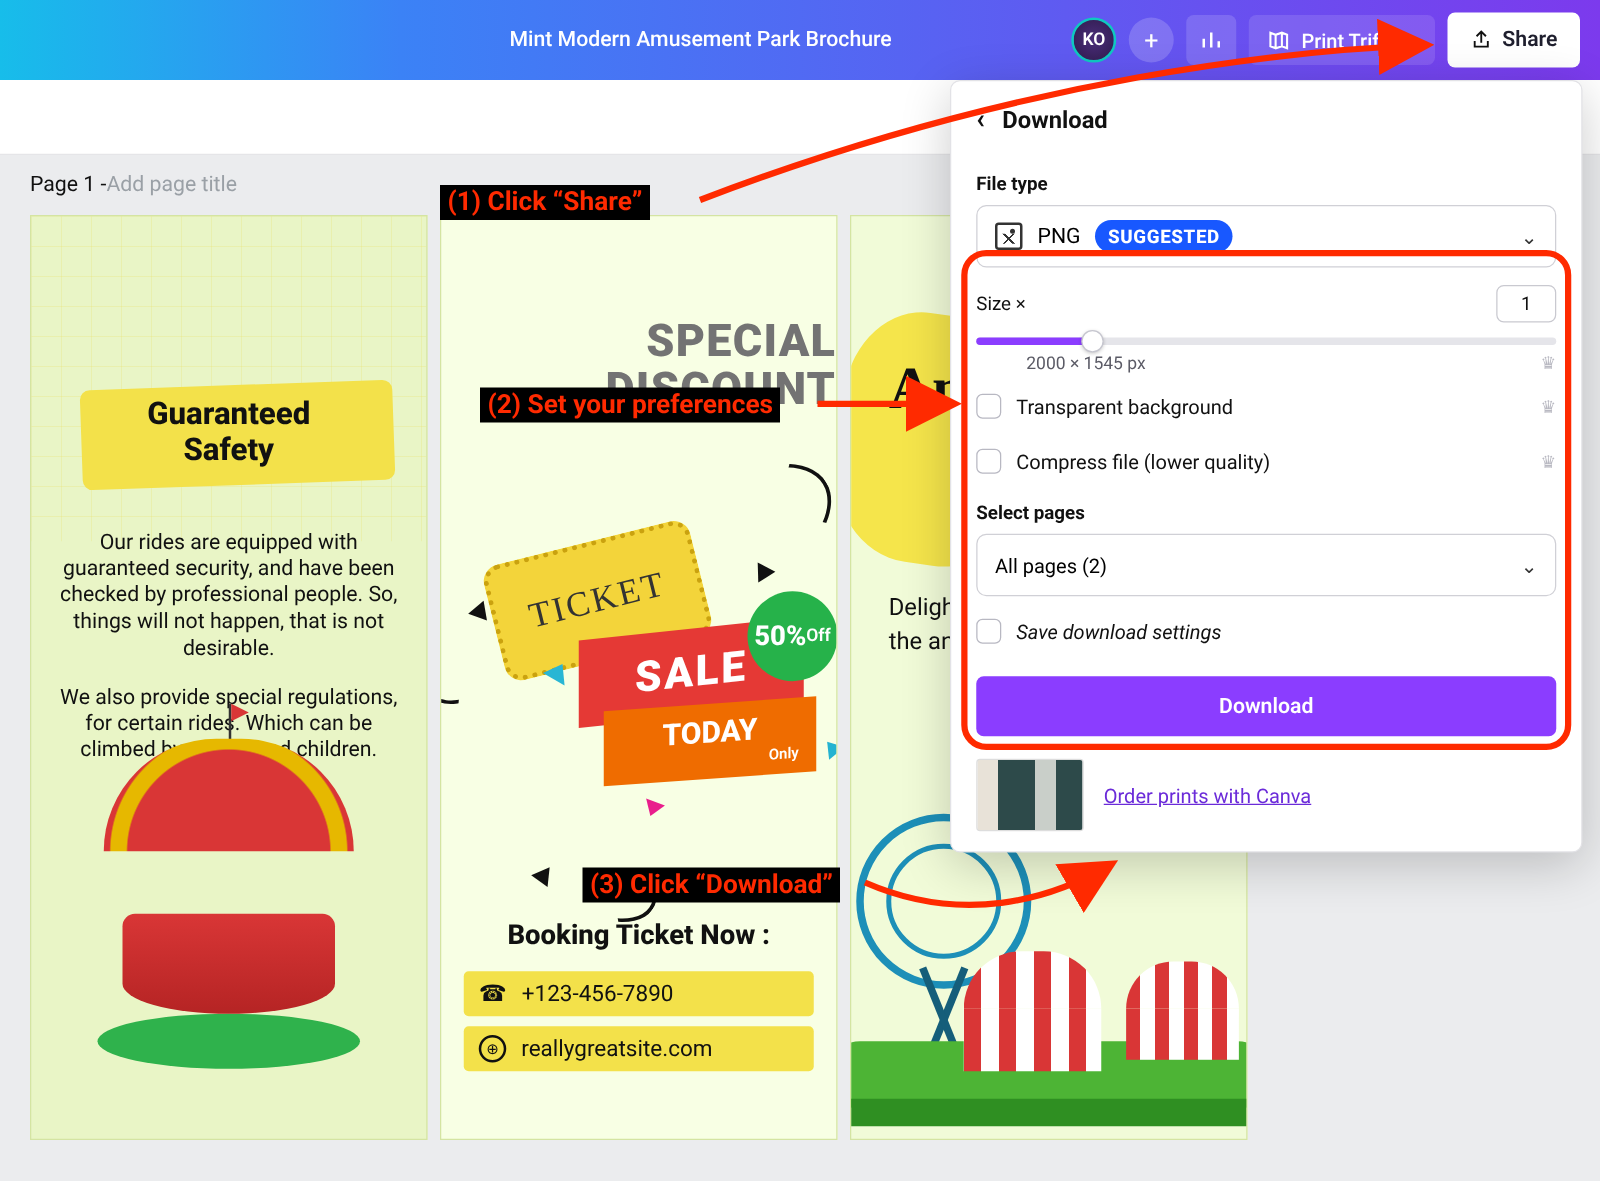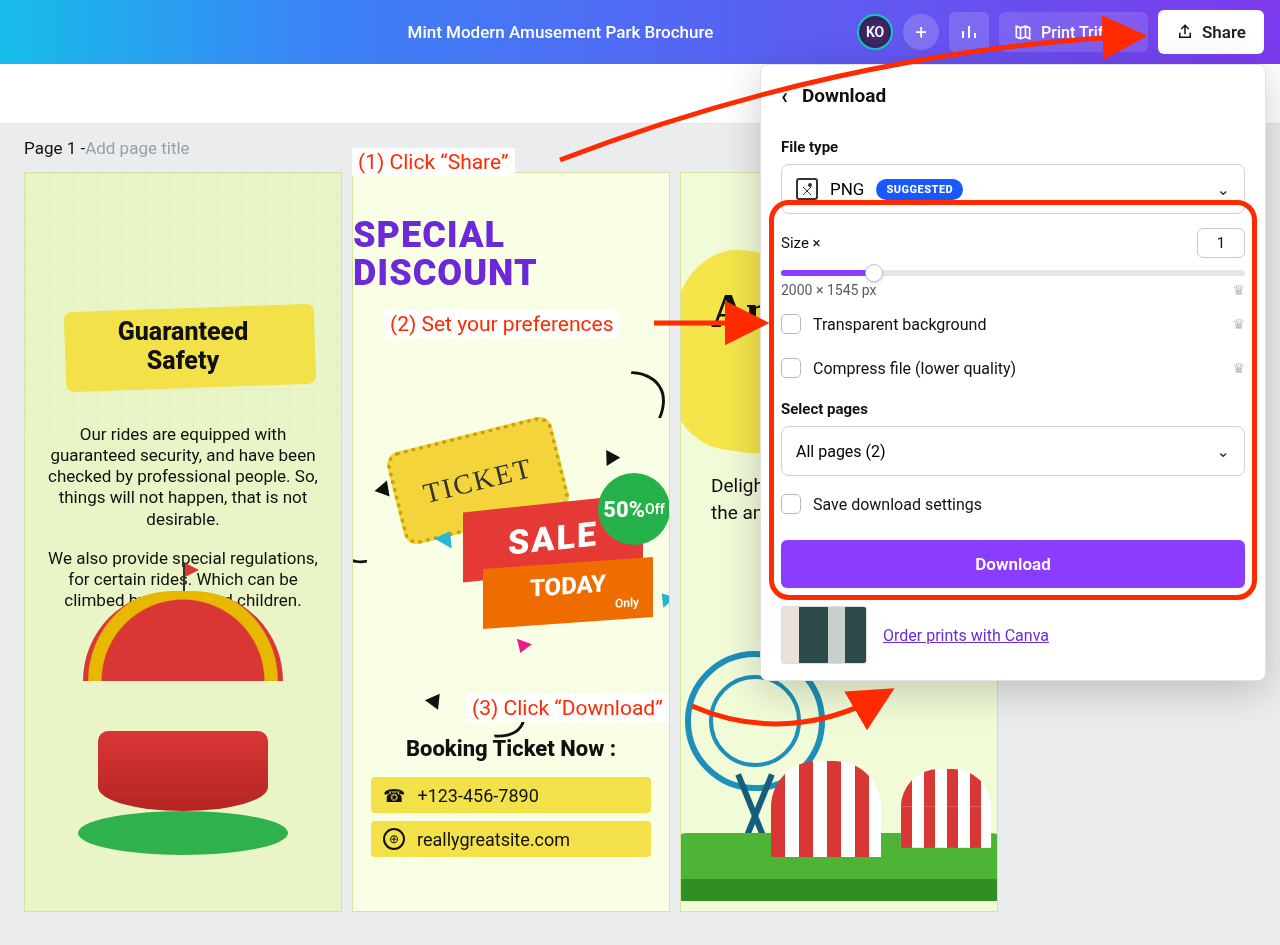--- a/index.html
+++ b/index.html
@@ -40,21 +40,21 @@
   .body-txt p+p{ margin-top:18px;}
 
   .carousel { position:absolute; bottom:56px; left:50%; transform:translateX(-50%); }
   .carousel .base { width:210px; height:44px; background:#2fb24c; border-radius:50%; }
   .carousel .drum { width:170px; height:80px; background:linear-gradient(#d93636,#b52424); border-radius:10px 10px 50% 50%/10px 10px 30% 30%; margin:-30px auto 0; position:relative;}
   .carousel .roof { width:200px; height:90px; background:radial-gradient(circle at 50% 100%, #d93636 60%, #e6b800 61% 70%, #d93636 71%); border-radius:100px 100px 0 0; margin:0 auto -40px; position:relative; top:-90px;}
   .carousel .flag { position:absolute; top:-118px; left:50%; width:2px; height:30px; background:#333;}
   .carousel .flag::after{content:""; position:absolute; top:0; left:2px; border:7px solid transparent; border-left:14px solid #d93636;}
 
   
-  .special { text-align:left; font-size:36px; font-weight:900; letter-spacing:1px; color:#6d28d9; margin-top:44px; line-height:1.05; font-family:Georgia,serif;}
+  .special { text-align:right; font-size:36px; font-weight:900; letter-spacing:1px; color:#737373; margin-top:82px; line-height:1.05; font-family:Georgia,serif;}
   .ticket { position:absolute; top:260px; left:40px; width:170px; height:95px; background:#f3d43a; border:4px dotted #caa20f; border-radius:14px; transform:rotate(-14deg); display:flex; align-items:center; justify-content:center; font-family:"Times New Roman",serif; font-size:28px; letter-spacing:2px; color:#333;}
   .sale-banner { position:absolute; top:330px; left:110px; width:180px; height:70px; background:#e53935; transform:skewY(-6deg); display:flex; align-items:center; justify-content:center; color:#fff; font-size:34px; font-weight:900; letter-spacing:2px;}
   .today { position:absolute; top:390px; left:130px; width:170px; height:60px; background:#ef6c00; transform:skewY(-4deg); display:flex; flex-direction:column; align-items:center; justify-content:center; color:#fff; font-size:24px; font-weight:800;}
   .today span{ font-size:12px; font-weight:600; align-self:flex-end; margin-right:14px;}
   .pct { position:absolute; top:300px; left:245px; width:72px; height:72px; border-radius:50%; background:#26b24a; color:#fff; display:flex; flex-direction:row; align-items:center; justify-content:center; font-weight:800; font-size:22px;}
   .pct span{font-size:14px; font-weight:600;}
   .arrow-curve { position:absolute; border:3px solid #111; border-color:#111 transparent transparent transparent; border-radius:50%; }
   .ac1 { top:175px; left:195px; width:90px; height:160px; transform:rotate(58deg);}
   .ac1::after{content:""; position:absolute; right:-4px; top:72px; border:8px solid transparent; border-top:14px solid #111; transform:rotate(-30deg);}
   .ac2 { top:260px; left:12px; width:70px; height:150px; transform:rotate(230deg);}
@@ -90,41 +90,41 @@
   .delight{ position:absolute; top:300px; left:30px; font-size:19px; color:#111; line-height:1.4;}
 
   
   .dl-panel { position:absolute; top:64px; right:14px; width:506px; background:#fff; border:1px solid #e2e2e6; border-radius:8px; box-shadow:0 10px 40px rgba(0,0,0,.2); padding-bottom:16px; z-index:50;}
   .dl-head { display:flex; align-items:center; gap:14px; padding:18px 20px 14px; font-size:19px; font-weight:700; color:#111;}
   .dl-head .chev{ font-size:22px; cursor:pointer;}
   .dl-sec { padding:6px 20px 0;}
   .lbl { font-size:15px; font-weight:700; color:#111; margin:10px 0 8px;}
   .sel { border:1px solid #d0d0d6; border-radius:8px; height:50px; display:flex; align-items:center; padding:0 14px; gap:12px; cursor:pointer; position:relative;}
   .sel .chev-d{ margin-left:auto; font-size:16px; color:#333;}
-  .badge { background:#1858ff; color:#fff; font-size:11px; font-weight:800; letter-spacing:.5px; padding:4px 10px; border-radius:999px;}
+  .badge { background:#1858ff; color:#fff; font-size:15px; font-weight:800; letter-spacing:.5px; padding:4px 10px; border-radius:999px;}
   .size-row{ display:flex; align-items:center; justify-content:space-between; margin-top:14px; font-size:15px; color:#111;}
   .size-box{ width:48px; height:30px; border:1px solid #c9c9d0; border-radius:6px; display:flex; align-items:center; justify-content:center; font-size:15px;}
   .slider{ position:relative; height:6px; background:#e5e5ea; border-radius:3px; margin:12px 0 6px;}
   .slider .fill{ position:absolute; left:0; top:0; bottom:0; width:20%; background:#8b3dff; border-radius:3px;}
   .slider .knob{ position:absolute; left:20%; top:50%; width:18px; height:18px; background:#fff; border:1px solid #c6c6cf; border-radius:50%; transform:translate(-50%,-50%); box-shadow:0 1px 3px rgba(0,0,0,.2);}
-  .dim-row{ display:flex; align-items:center; justify-content:space-between; font-size:14px; color:#5b5b66; margin-bottom:4px;}
+  .dim-row{ display:flex; align-items:center; justify-content:space-between; font-size:14px; color:#5b5b66; margin-bottom:4px;margin-left:40px;}
   .crown{ color:#b9b9c2; font-size:14px;}
   .chk-row{ display:flex; align-items:center; gap:12px; padding:12px 0; font-size:16px; color:#111;}
   .chk{ width:20px; height:20px; border:1.5px solid #b8b8c2; border-radius:5px; cursor:pointer;}
   .dl-btn{ margin:14px 20px 0; height:48px; background:#8b3dff; color:#fff; border-radius:6px; display:flex; align-items:center; justify-content:center; font-size:17px; font-weight:600; cursor:pointer;}
   .promo{ display:flex; gap:16px; align-items:center; margin:18px 20px 0;}
   .promo-thumb{ width:86px; height:58px; background:linear-gradient(90deg,#e8e2d8 0 20%,#2d4a4a 20% 55%,#c9cfc9 55% 75%,#2d4a4a 75%); border-radius:3px; border:1px solid #ddd;}
   .promo-txt{ font-size:16px; color:#111;}
   .promo-txt a{ color:#6b2bd9; text-decoration:underline;}
 
   
   .red-box{ position:absolute; top:135px; left:8px; right:8px; height:400px; border:5px solid #ff2a00; border-radius:20px; pointer-events:none;}
 
   
-  .callout{ position:absolute; background:#ffffff; color:#ff2a00; font-size:21px; font-weight:400; padding:2px 6px; z-index:80; pointer-events:none;}
+  .callout{ position:absolute; background:#000000; color:#ff2a00; font-size:21px; font-weight:700; padding:2px 6px; z-index:80; pointer-events:none;}
   .co1{ top:148px; left:352px;}
   .co2{ top:310px; left:384px;}
   .co3{ top:694px; left:466px;}
 
   
   .arrows-svg{ position:absolute; inset:0; width:1280px; height:945px; pointer-events:none; z-index:70;}
 
   .img-icon{ width:22px; height:22px; border:2px solid #333; border-radius:3px; position:relative;}
   .img-icon::after{content:""; position:absolute; left:3px; bottom:3px; right:3px; height:8px; background:linear-gradient(135deg,transparent 45%,#333 46% 54%,transparent 55%),linear-gradient(45deg,transparent 45%,#333 46% 54%,transparent 55%);}
   .img-icon::before{content:""; position:absolute; top:3px; right:4px; width:4px; height:4px; background:#333; border-radius:50%;}
@@ -275,21 +275,21 @@
       <span style="flex:1">Compress file (lower quality)</span>
       <span class="crown">♛</span>
     </div>
 
     <div class="lbl">Select pages</div>
     <div class="sel">
       <span style="font-size:16px;">All pages (2)</span>
       <span class="chev-d">⌄</span>
     </div>
 
-    <div class="chk-row" style="padding-top:18px;">
+    <div class="chk-row" style="padding-top:18px;font-style:italic;">
       <span class="chk"></span>
       <span>Save download settings</span>
     </div>
   </div>
 
   <div class="dl-btn">Download</div>
 
   <div class="promo">
     <div class="promo-thumb"></div>
     <div class="promo-txt">

